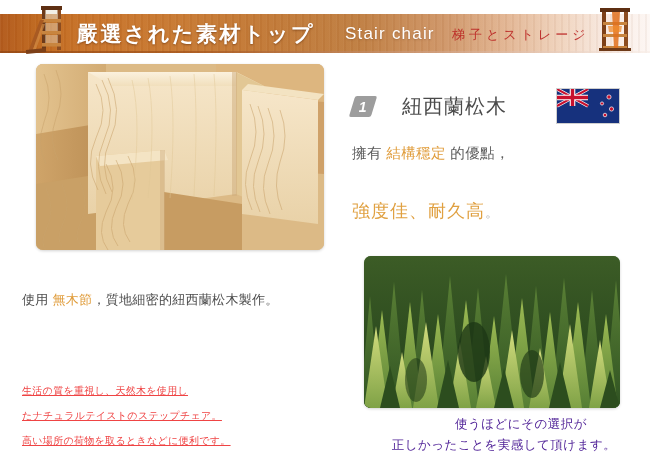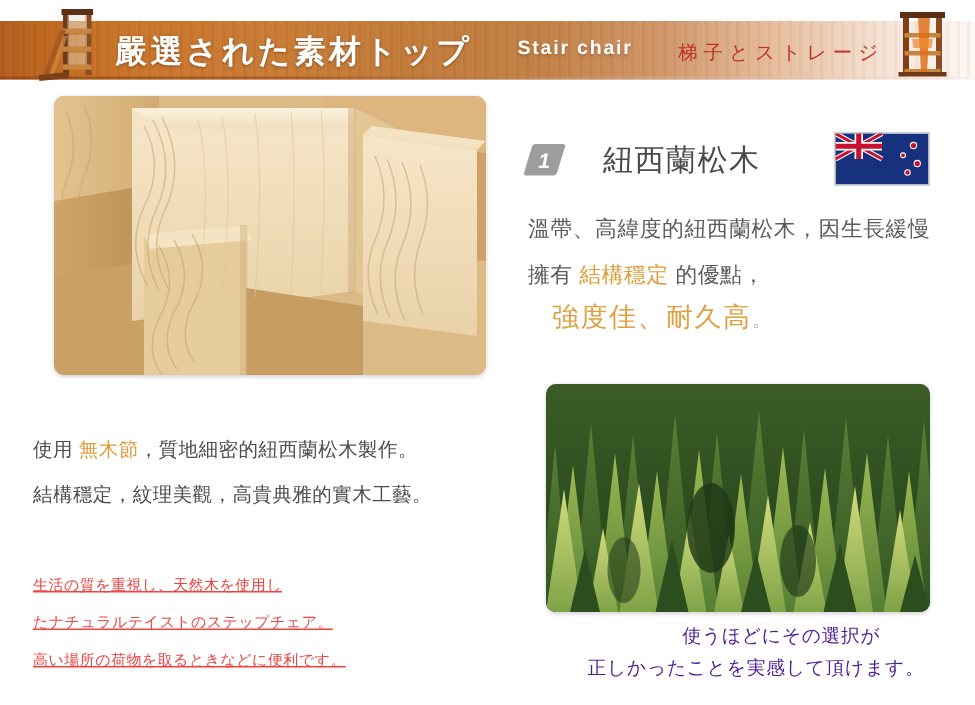--- a/index.html
+++ b/index.html
@@ -41,21 +41,21 @@
   }
   .header-title{
     position:absolute;left:77px;top:20px;
     font-size:21px;font-weight:bold;color:#ffffff;
     letter-spacing:2.5px;
     text-shadow:0 1px 2px rgba(90,40,10,.55);
     white-space:nowrap;
   }
   .header-sub-en{
     position:absolute;left:345px;top:24px;
-    font-size:13px;font-weight:bold;color:#ffffff;
+    font-size:17px;font-weight:normal;color:#ffffff;
     letter-spacing:1.2px;
     text-shadow:0 1px 2px rgba(120,70,40,.45);
     white-space:nowrap;
   }
   .header-sub-jp{
     position:absolute;left:452px;top:26px;
     font-size:13px;color:#b91c1c;
     letter-spacing:4px;
     font-family:"DejaVu Serif","Liberation Serif",serif;
     white-space:nowrap;
@@ -103,21 +103,21 @@
     border:1px solid #cfcfcf;
   }
   .right-para{
     position:absolute;left:352px;top:138px;width:290px;
     font-size:14.5px;line-height:31px;color:#5b5b5b;
     letter-spacing:.4px;
   }
   .hl-orange{color:#e09c3a;}
   .strong-line{
     position:absolute;left:352px;top:199px;
-    font-size:18px;color:#e0a040;letter-spacing:1px;font-weight:500;margin-left:16px;
+    font-size:18px;color:#e0a040;letter-spacing:1px;font-weight:500;
   }
   .strong-line .period{color:#b0b0b0;font-size:14px;}
 
   
   .left-para{
     position:absolute;left:22px;top:285px;width:320px;
     font-size:13px;line-height:30px;color:#4d4d4d;letter-spacing:.3px;
   }
   .jp-para{
     position:absolute;left:22px;top:378px;width:330px;
@@ -284,29 +284,27 @@
 
     <g fill="#c8102e" stroke="#ffffff" stroke-width="0.7">
       <circle cx="52" cy="8" r="2.1"></circle>
       <circle cx="45" cy="14.5" r="1.6"></circle>
       <circle cx="54.5" cy="20" r="2.1"></circle>
       <circle cx="48" cy="26" r="1.8"></circle>
     </g>
   </svg>
 
   <div class="right-para">
-    <div>溫帶、高緯度的紐西蘭松木，因生長緩慢</div>
     <div><span>擁有 </span><span class="hl-orange">結構穩定</span><span> 的優點，</span></div>
   </div>
 
   <div class="strong-line"><span>強度佳、耐久高</span><span class="period">。</span></div>
 
   <div class="left-para">
     <div><span>使用 </span><span class="hl-orange">無木節</span><span>，質地細密的紐西蘭松木製作。</span></div>
-    <div>結構穩定，紋理美觀，高貴典雅的實木工藝。</div>
   </div>
 
   <div class="jp-para">
     <div>生活の質を重視し、天然木を使用し</div>
     <div>たナチュラルテイストのステップチェア。</div>
     <div>高い場所の荷物を取るときなどに便利です。</div>
   </div>
 
   <div class="forest-photo">
     <svg viewBox="0 0 256 152" width="256" height="152" preserveAspectRatio="none">

